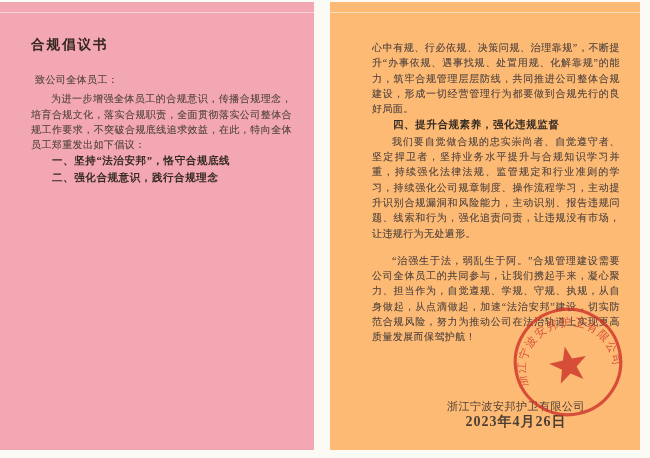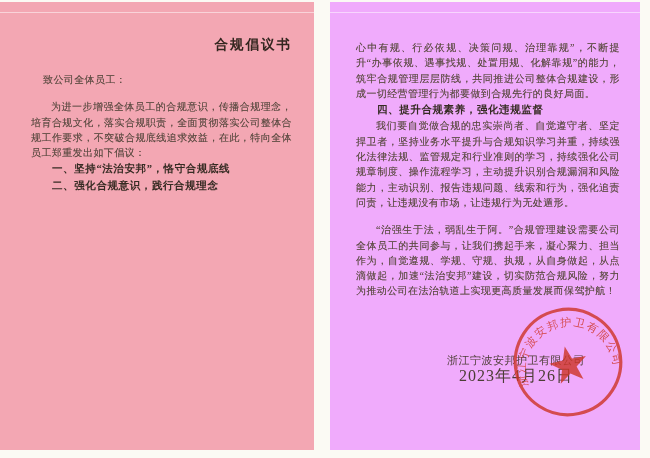--- a/index.html
+++ b/index.html
@@ -10,46 +10,46 @@
   }
   .page{
     position:absolute;top:2px;height:448px;
     box-sizing:border-box;
   }
   .page::before{ 
     content:"";position:absolute;left:0;top:10px;width:100%;height:1px;
     background:rgba(255,255,255,.5);
   }
   .page-left{left:0;width:314px;background:#f3a7b3;padding:32px 22px 0 31px;}
-  .page-right{left:330px;width:310px;background:#f0abfc;padding:38px 20px 0 26px;}
+  .page-right{left:330px;width:310px;background:#fdba74;padding:38px 20px 0 42px;}
   .doc-title{
-    margin:0 0 16px 0;text-align:right;
+    margin:0 0 16px 0;text-align:left;
     font-size:13.5px;font-weight:bold;letter-spacing:2px;
     color:#33261f;line-height:22px;
   }
-  .salutation{margin:12px;}
+  .salutation{margin:4px;}
   p{margin:0;}
   .txt{
     font-size:10px;line-height:15.3px;letter-spacing:.4px;
     color:#5b4a41;text-align:justify;
     text-shadow:0 0 .5px rgba(91,74,65,.55);
   }
   .indent{text-indent:2em;}
   .sec-heading{
     font-size:10.5px;font-weight:bold;color:#362b23;
     text-indent:2em;line-height:15.3px;letter-spacing:.6px;margin:1px 0;
     text-align:left;
   }
   .closing{margin-top:12px;}
   .sign-block{
     margin:54px 16px 0 auto;width:176px;text-align:center;
     color:#4c3d35;
   }
   .sign-company{font-size:11px;line-height:15px;letter-spacing:.5px;}
-  .sign-date{font-size:16px;line-height:15px;letter-spacing:1px;}
+  .sign-date{font-size:14px;line-height:15px;letter-spacing:1px;font-weight:bold;}
   .stamp{
     position:absolute;left:180px;top:302px;width:116px;height:116px;
     transform:rotate(-12deg);opacity:.82;pointer-events:none;
   }
 </style>
 </head>
 <body>
 
 <div class="page page-left">
   <h1 class="doc-title">合规倡议书</h1>

